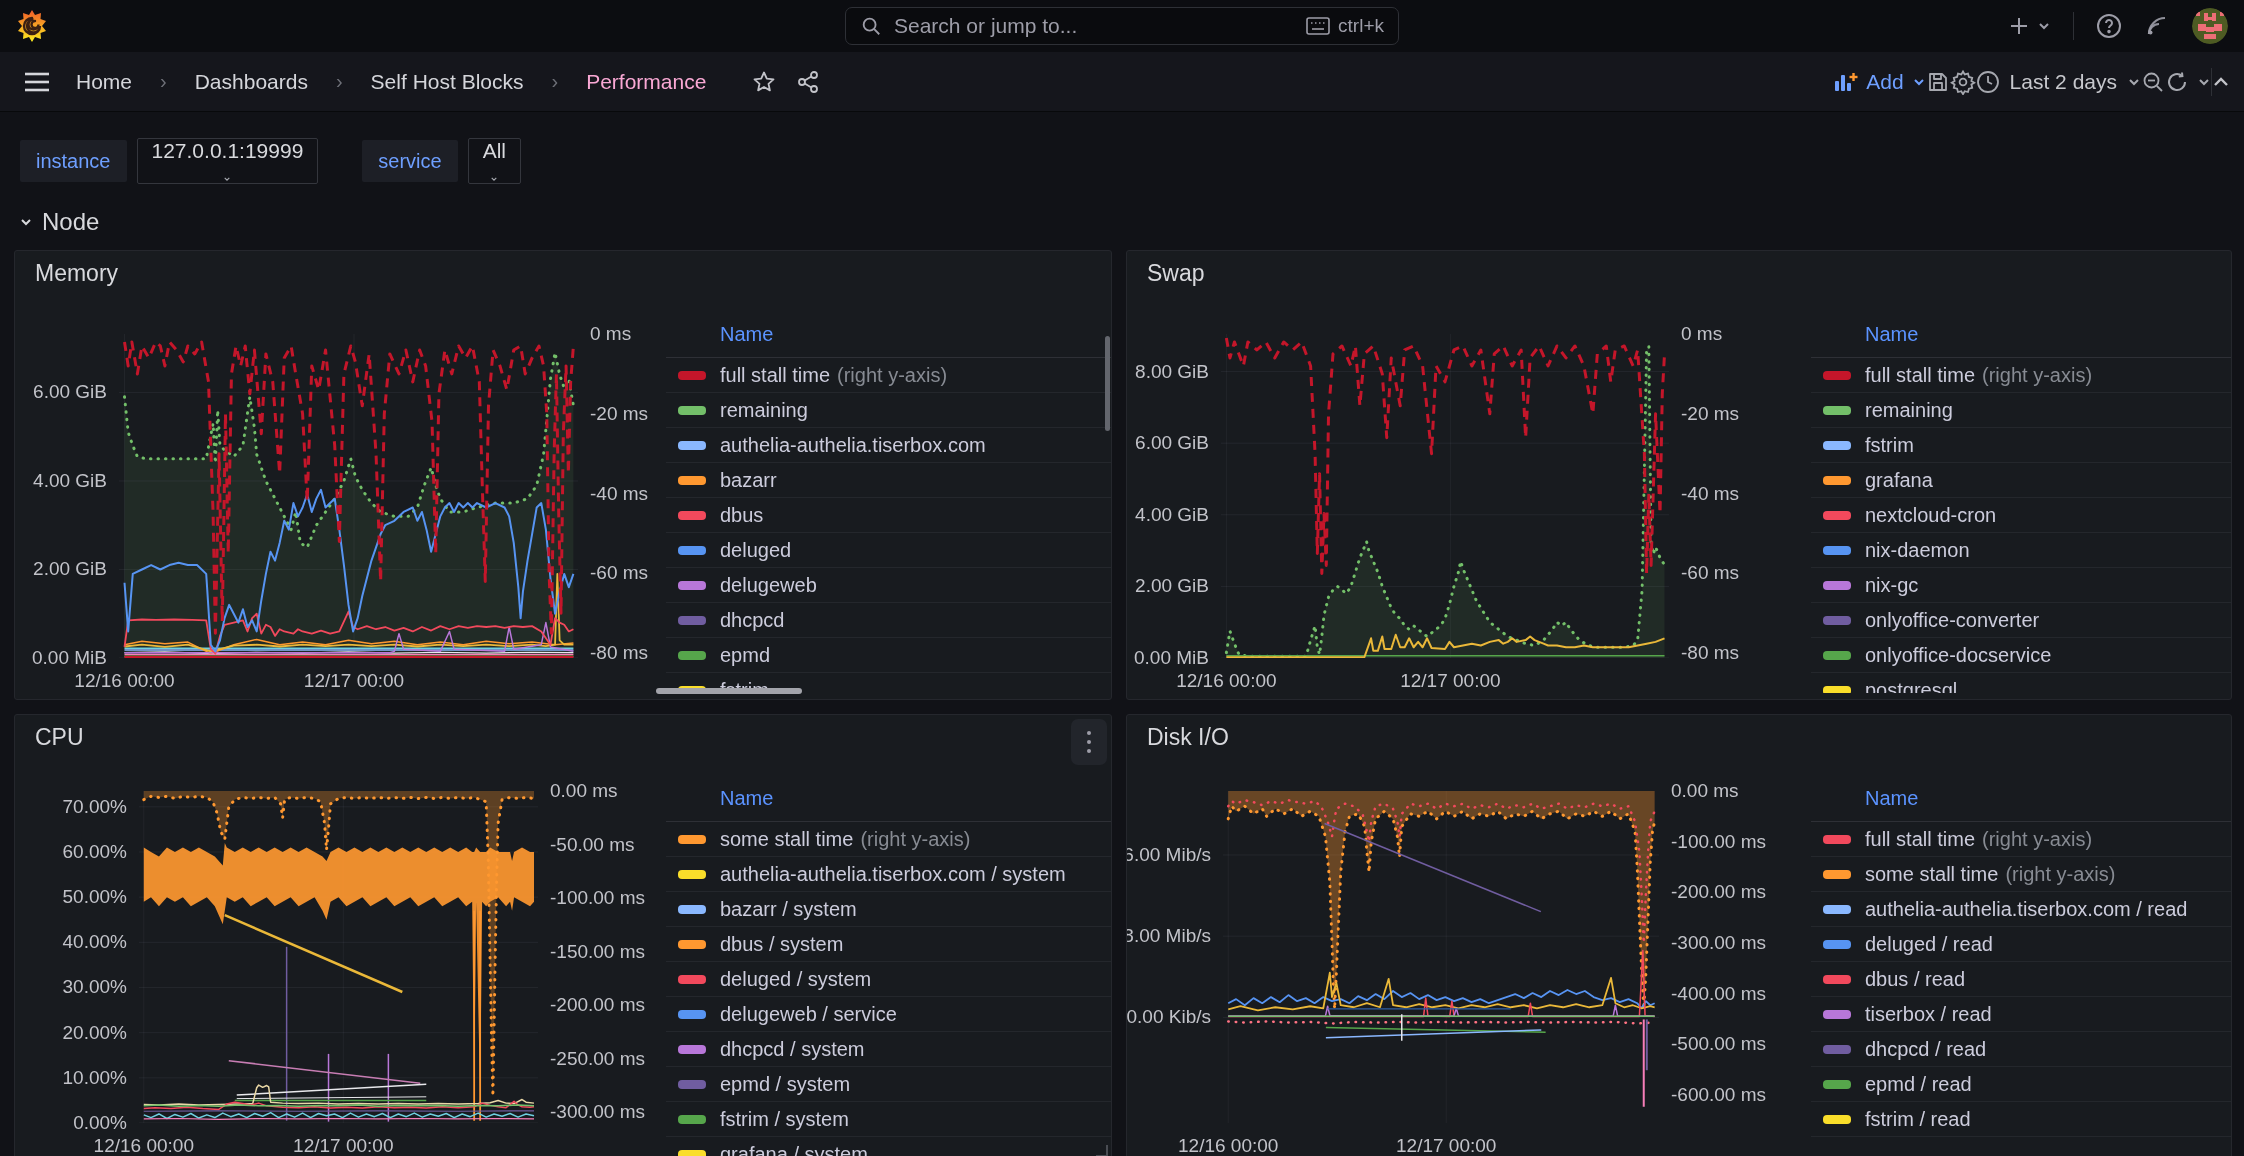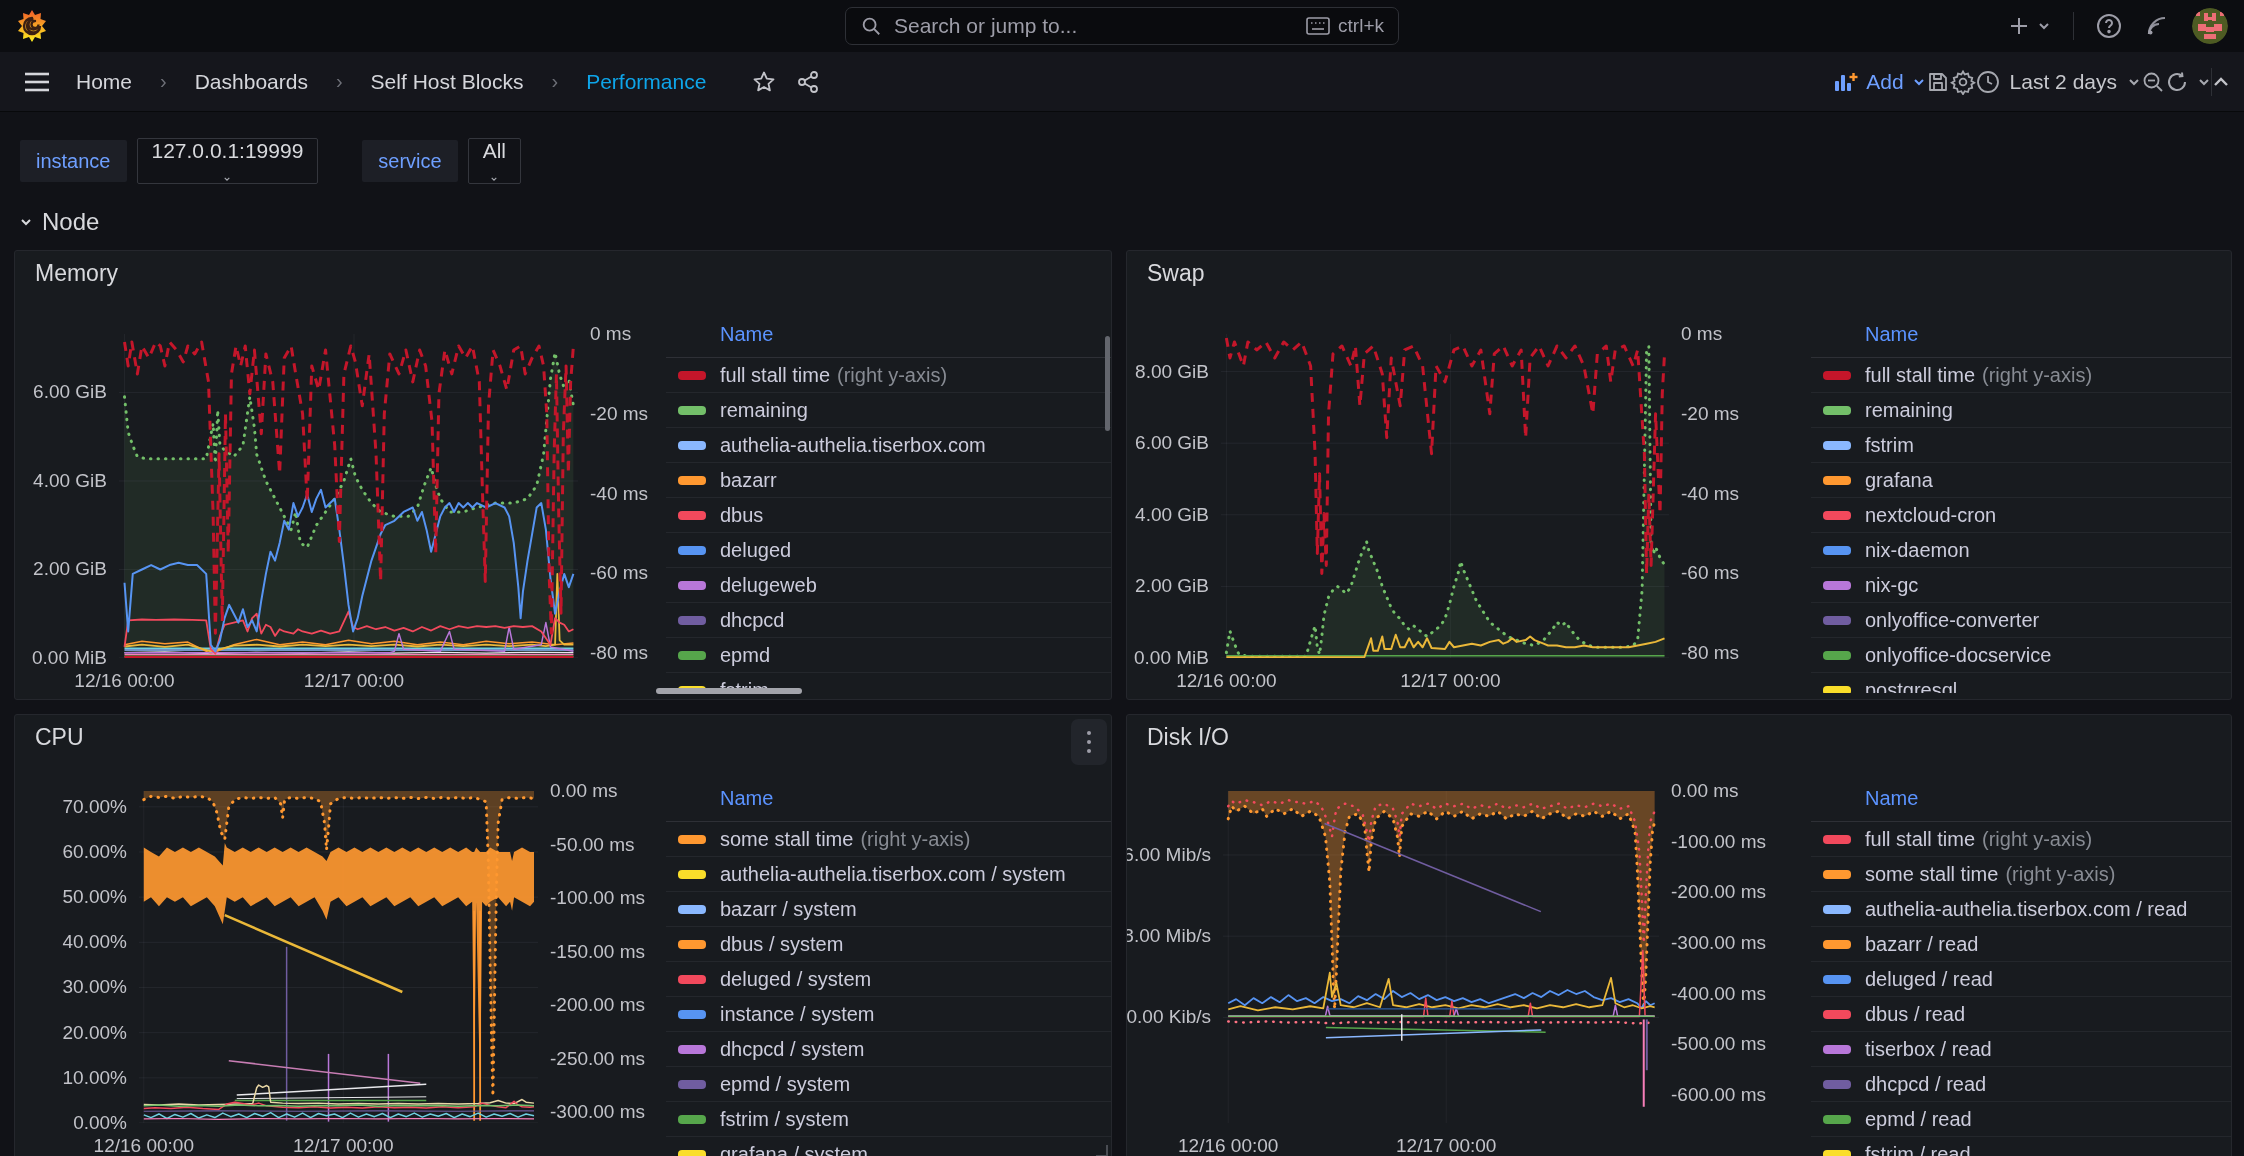--- a/index.html
+++ b/index.html
@@ -17,21 +17,21 @@
   .kbd-hint { display:flex; align-items:center; gap:8px; color:#9D9DA8; font-size:19px; }
   .top-right { position:absolute; right:16px; display:flex; align-items:center; gap:22px; color:#9D9DA8; }
   .vdivider { width:1px; height:28px; background:#2E3036; }
   .avatar { width:36px; height:36px; border-radius:50%; overflow:hidden; }
 
   
   .topbar2 { height:60px; background:#15161C; border-bottom:1px solid #08090b; display:flex; align-items:center; position:relative; }
   .hamburger { margin:0 26px 0 24px; color:#D5D6DB; cursor:pointer; }
   .breadcrumb { display:flex; align-items:center; gap:28px; font-size:21px; }
   .crumb { color:#D5D6DB; cursor:pointer; }
-  .crumb.current { color:#0ea5e9; cursor:default; }
+  .crumb.current { color:#f9a8d4; cursor:default; }
   .crumb-sep { color:#6E7078; font-size:20px; }
   .bc-icons { display:flex; align-items:center; gap:20px; margin-left:18px; color:#C2C3C9; }
   .toolbar { position:absolute; right:14px; display:flex; align-items:center; }
   .add-btn { display:flex; align-items:center; gap:8px; color:#6E9FFF; font-size:21px; font-weight:500; cursor:pointer; }
   .tool-icon { color:#A6A8AF; cursor:pointer; display:flex; align-items:center; }
   .timepicker { display:flex; align-items:center; gap:10px; color:#C7C8CD; font-size:21px; cursor:pointer; }
   .refresh-group { display:flex; align-items:center; gap:8px; }
 
   
   .subrow { display:flex; align-items:center; gap:10px; padding:26px 0 0 20px; }
@@ -526,21 +526,21 @@
             <div class="legend-row">
               <span class="chip" style="background: rgb(255, 152, 48);"></span>
               <span>dbus / system</span>
             </div>
             <div class="legend-row">
               <span class="chip" style="background: rgb(242, 73, 92);"></span>
               <span>deluged / system</span>
             </div>
             <div class="legend-row">
               <span class="chip" style="background: rgb(87, 148, 242);"></span>
-              <span>instance / system</span>
+              <span>delugeweb / service</span>
             </div>
             <div class="legend-row">
               <span class="chip" style="background: rgb(184, 119, 217);"></span>
               <span>dhcpcd / system</span>
             </div>
             <div class="legend-row">
               <span class="chip" style="background: rgb(112, 93, 160);"></span>
               <span>epmd / system</span>
             </div>
             <div class="legend-row">
@@ -610,24 +610,20 @@
             <div class="legend-row">
               <span class="chip" style="background: rgb(255, 152, 48);"></span>
               <span>some stall time</span>
               <span class="suffix">(right y-axis)</span>
             </div>
             <div class="legend-row">
               <span class="chip" style="background: rgb(138, 184, 255);"></span>
               <span>authelia-authelia.tiserbox.com / read</span>
             </div>
             <div class="legend-row">
-              <span class="chip" style="background: rgb(255, 152, 48);"></span>
-              <span>bazarr / read</span>
-            </div>
-            <div class="legend-row">
               <span class="chip" style="background: rgb(87, 148, 242);"></span>
               <span>deluged / read</span>
             </div>
             <div class="legend-row">
               <span class="chip" style="background: rgb(242, 73, 92);"></span>
               <span>dbus / read</span>
             </div>
             <div class="legend-row">
               <span class="chip" style="background: rgb(184, 119, 217);"></span>
               <span>tiserbox / read</span>

